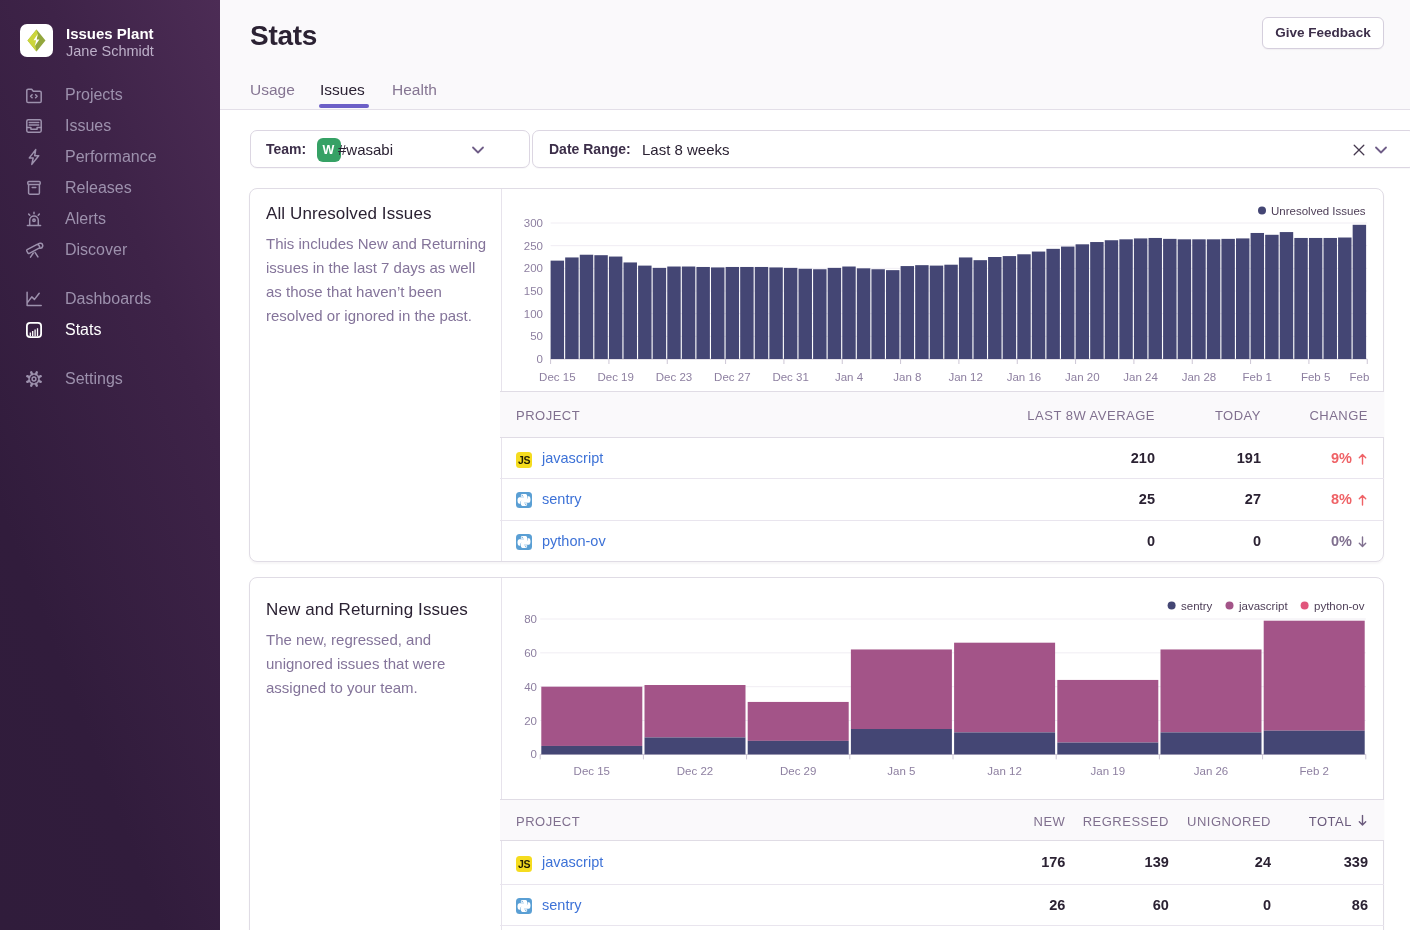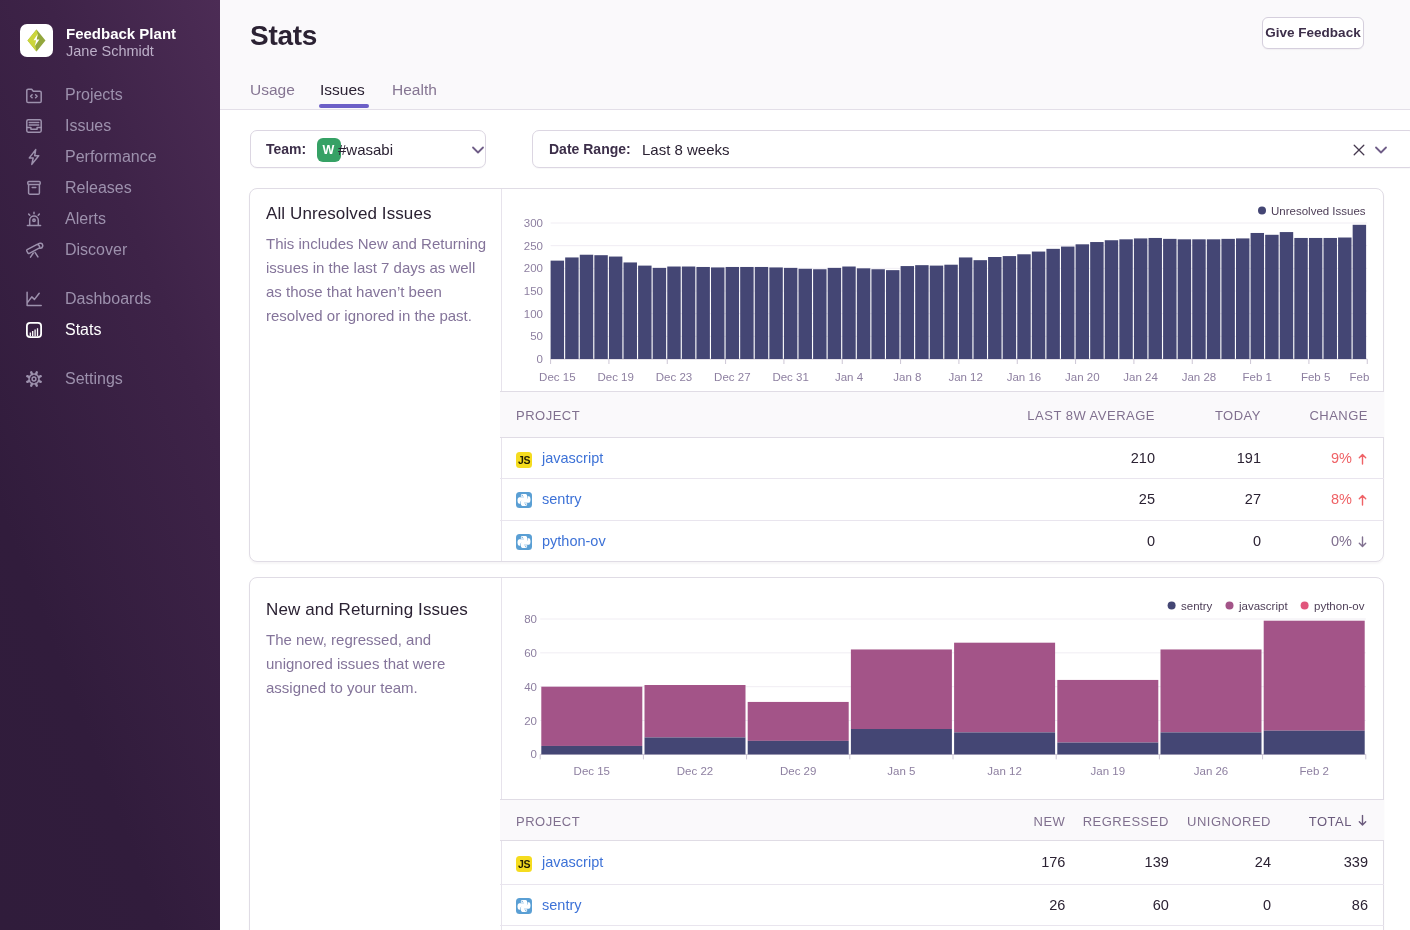--- a/index.html
+++ b/index.html
@@ -19,21 +19,21 @@
 .nav.active .nlab { color:#fff; }
 
 
 .header { position:absolute; left:220px; top:0; width:1190px; height:110px;
   background:#faf9fb; border-bottom:1px solid #e3dfe8; }
 .title { position:absolute; left:250px; top:18px; font-size:28px; font-weight:700; color:#2b2233; letter-spacing:-0.3px; }
 .tab { position:absolute; top:80.5px; font-size:15.5px; color:#857592; }
 .tab.active { color:#2b2233; }
 .tabline { position:absolute; left:318.5px; top:103.5px; width:50px; height:4px;
   background:#6c5fc7; border-radius:2px; }
-.gfb { position:absolute; left:1262px; top:17px; width:102px; height:32px; background:#fff;
+.gfb { position:absolute; left:1262px; top:17px; width:122px; height:32px; background:#fff;
   border:1px solid #d5cfdd; border-radius:6px; font-size:13.5px; font-weight:700; color:#3c2e49;
   text-align:center; line-height:30px; box-shadow:0 1px 1px rgba(43,34,51,0.04); }
 
 
 .fbox { position:absolute; top:130px; height:38px; background:#fff;
   border:1px solid #dcd6e2; border-radius:7px; box-shadow:0 1px 1px rgba(43,34,51,0.03); }
 .flab { position:absolute; top:50%; transform:translateY(-50%); font-size:14px;
   font-weight:700; color:#3c2e49; }
 .fval { position:absolute; top:50%; transform:translateY(-50%); font-size:15px; color:#2b2233; }
 .wbadge { position:absolute; left:65.5px; top:7px; width:24px; height:24px; background:#36a165;
@@ -57,33 +57,33 @@
 .th.dk { color:#6a5a7c; }
 .thr { text-align:right; }
 .trow { position:absolute; left:500px; width:884px; border-bottom:1px solid #e9e5ee; }
 .trow:last-child { border-bottom:none; }
 .picon { position:absolute; left:16px; top:50%; transform:translateY(-50%); height:16px; }
 .jsicon { display:inline-block; width:16px; height:16px; background:#f5dc1f; border-radius:3.5px;
   color:#211d04; font-size:10.5px; font-weight:700; text-align:center; line-height:16px;
   letter-spacing:-0.3px; }
 .plink { position:absolute; left:42px; top:50%; transform:translateY(-50%);
   font-size:14.5px; color:#3d72d7; }
-.num { position:absolute; top:50%; transform:translateY(-50%); font-size:14.5px; color:#2b2233; }
+.num { position:absolute; top:50%; transform:translateY(-50%); font-size:14.5px; color:#2b2233;font-weight:bold; }
 .red { color:#ef6266; }
 .gray { color:#80708f; }
 </style></head><body>
 
 <div class="sidebar">
   <div class="logo"><svg width="33" height="33" viewBox="0 0 33 33">
         <rect x="0" y="0" width="33" height="33" rx="7" fill="#ffffff"></rect>
         <path d="M16.5 5.5 L25.5 16.5 L16.5 27.5 L7.5 16.5 Z" fill="#93a73d"></path>
         <path d="M16.5 5.5 L7.5 16.5 L16.5 27.5 L15.1 20.8 L17.9 10.7 Z" fill="#ccd63b"></path>
         <path d="M17.7 10.1 13.5 16.3 h2.6 l-1.4 6 4.7-6.9 h-2.7 Z" fill="#fff"></path>
       </svg></div>
-  <div class="org">Feedback Plant</div>
+  <div class="org">Issues Plant</div>
   <div class="usr">Jane Schmidt</div>
   <div class="nav" style="top:79px">
       <span class="nico">
         <svg width="20" height="20" viewBox="0 0 20 20">
           <path stroke="#9d91ad" stroke-width="1.5" fill="none" stroke-linecap="round" stroke-linejoin="round" d="M2.8 16.3 V5.6 a1.3 1.3 0 0 1 1.3-1.3 h3.6 l1.6 1.9 h6.6 a1.3 1.3 0 0 1 1.3 1.3 v8.8 a1.3 1.3 0 0 1-1.3 1.3 H4.1 a1.3 1.3 0 0 1-1.3-1.3 Z"></path>
           <path stroke="#9d91ad" stroke-width="1.5" fill="none" stroke-linecap="round" stroke-linejoin="round" d="M8.1 9.7 6.6 11.2 8.1 12.7 M11.6 9.7 13.1 11.2 11.6 12.7"></path>
         </svg>
       </span>
       <span class="nlab">Projects</span>
     </div>
@@ -170,21 +170,21 @@
 
 <div class="header">
   <div class="title" style="left:30px;top:20px">Stats</div>
 </div>
 <div class="abs tab" style="left:250px">Usage</div>
 <div class="abs tab active" style="left:320px">Issues</div>
 <div class="abs tab" style="left:392px">Health</div>
 <div class="tabline"></div>
 <div class="gfb">Give Feedback</div>
 
-<div class="fbox" style="left:250px;width:236px">
+<div class="fbox" style="left:250px;width:280px">
   <span class="flab" style="left:15px">Team:</span>
   <span class="wbadge">W</span>
   <span class="fval" style="left:87px">#wasabi</span>
   <svg class="abs" style="left:220px;top:15px" width="14" height="9" viewBox="0 0 14 9">
       <path d="M2 1.5 7 6.5 12 1.5" stroke="#6f5d87" stroke-width="1.8" fill="none" stroke-linecap="round" stroke-linejoin="round"></path>
     </svg>
 </div>
 <div class="fbox" style="left:532px;width:884px">
   <span class="flab" style="left:16px">Date Range:</span>
   <span class="fval" style="left:109px">Last 8 weeks</span>

